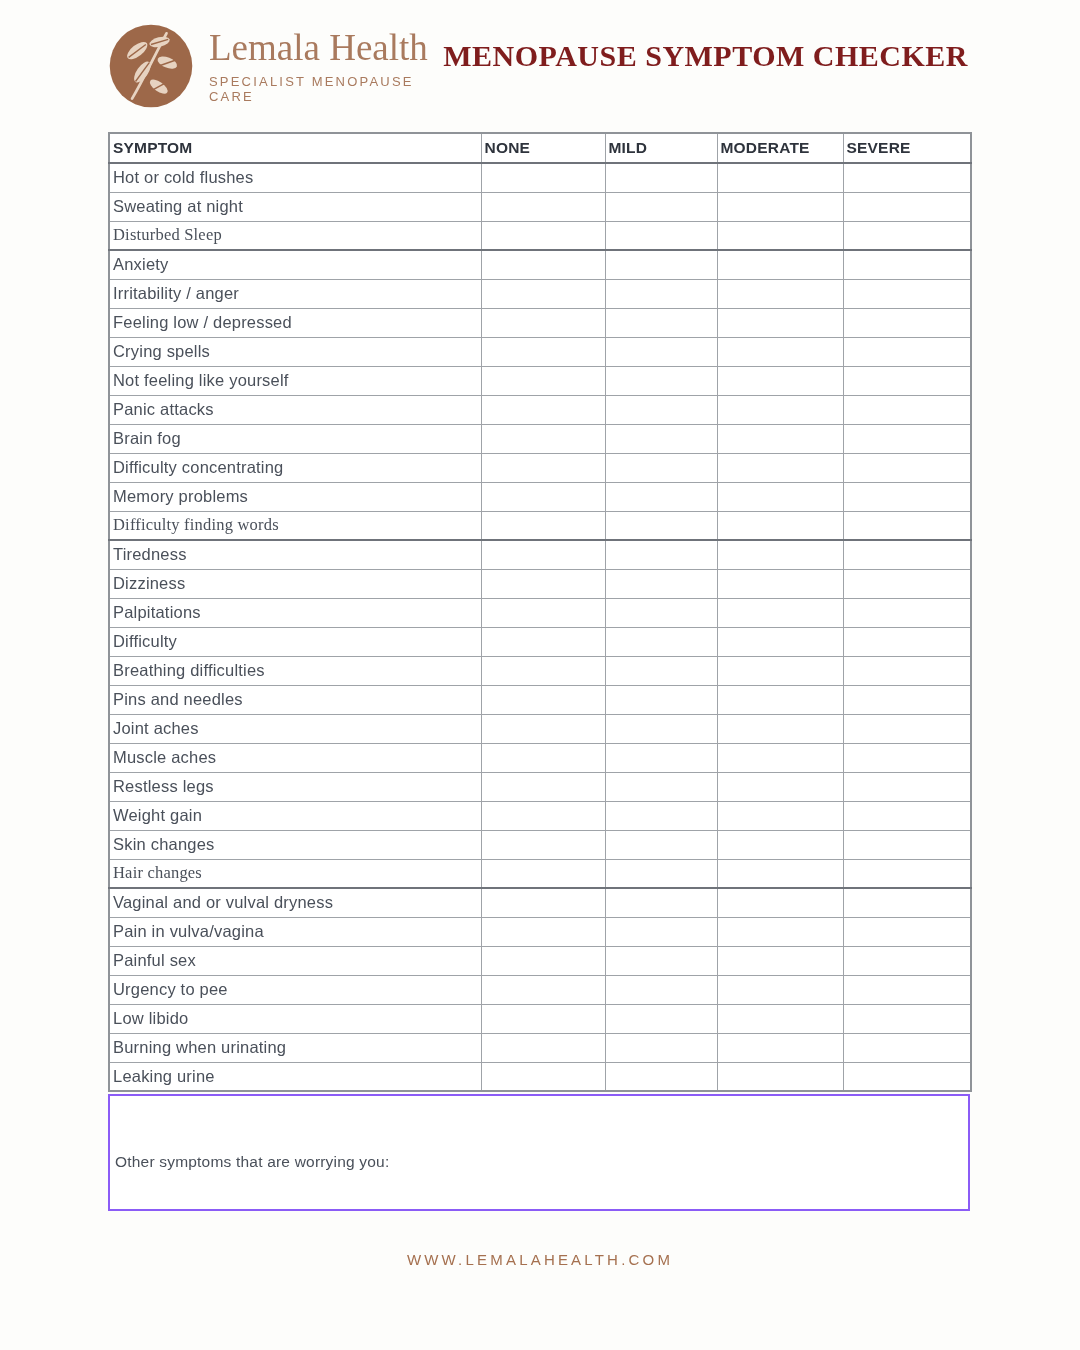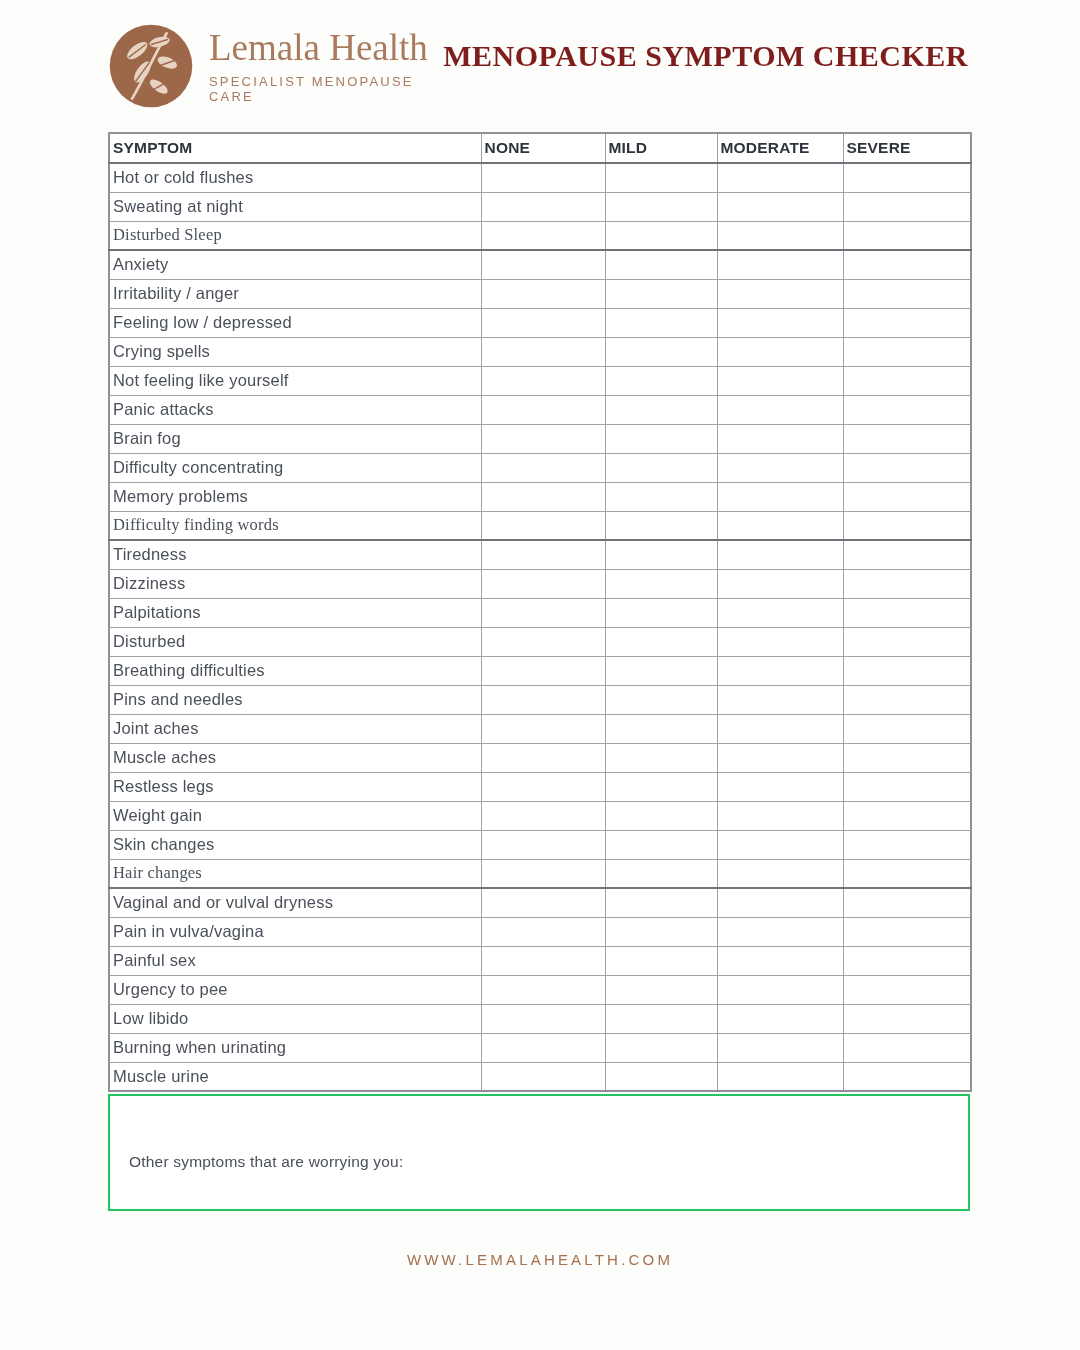--- a/index.html
+++ b/index.html
@@ -81,23 +81,23 @@
     overflow: hidden;
   }
   tr.group-end td { border-bottom: 2px solid #6f737a; font-family: Liberation Serif, serif; }
   td.check-cell { cursor: pointer; }
 
   
   .other-box {
     width: 862px;
     height: 117px;
     margin: 2px 0 0 108px;
-    border: 2px solid #22c55e;
+    border: 2px solid #8b5cf6;
     background: #ffffff;
-    padding: 57px 6px 0 19px;
+    padding: 57px 6px 0 5px;
   }
   .other-label { font-size: 15.5px; color: #4a505a; letter-spacing: 0.2px; }
 
   
   .footer {
     text-align: center;
     margin-top: 40px;
     color: #a5704f;
     font-size: 15px;
     letter-spacing: 3.2px;
@@ -261,21 +261,21 @@
           <td class="check-cell"></td>
         </tr>
         <tr>
           <td class="symptom-cell">Palpitations</td>
           <td class="check-cell"></td>
           <td class="check-cell"></td>
           <td class="check-cell"></td>
           <td class="check-cell"></td>
         </tr>
         <tr>
-          <td class="symptom-cell">Disturbed</td>
+          <td class="symptom-cell">Difficulty</td>
           <td class="check-cell"></td>
           <td class="check-cell"></td>
           <td class="check-cell"></td>
           <td class="check-cell"></td>
         </tr>
         <tr>
           <td class="symptom-cell">Breathing difficulties</td>
           <td class="check-cell"></td>
           <td class="check-cell"></td>
           <td class="check-cell"></td>
@@ -366,21 +366,21 @@
           <td class="check-cell"></td>
         </tr>
         <tr>
           <td class="symptom-cell">Burning when urinating</td>
           <td class="check-cell"></td>
           <td class="check-cell"></td>
           <td class="check-cell"></td>
           <td class="check-cell"></td>
         </tr>
         <tr>
-          <td class="symptom-cell">Muscle urine</td>
+          <td class="symptom-cell">Leaking urine</td>
           <td class="check-cell"></td>
           <td class="check-cell"></td>
           <td class="check-cell"></td>
           <td class="check-cell"></td>
         </tr>
       </tbody>
   </table>
 
   <div class="other-box">
     <div class="other-label">Other symptoms that are worrying you:</div>

